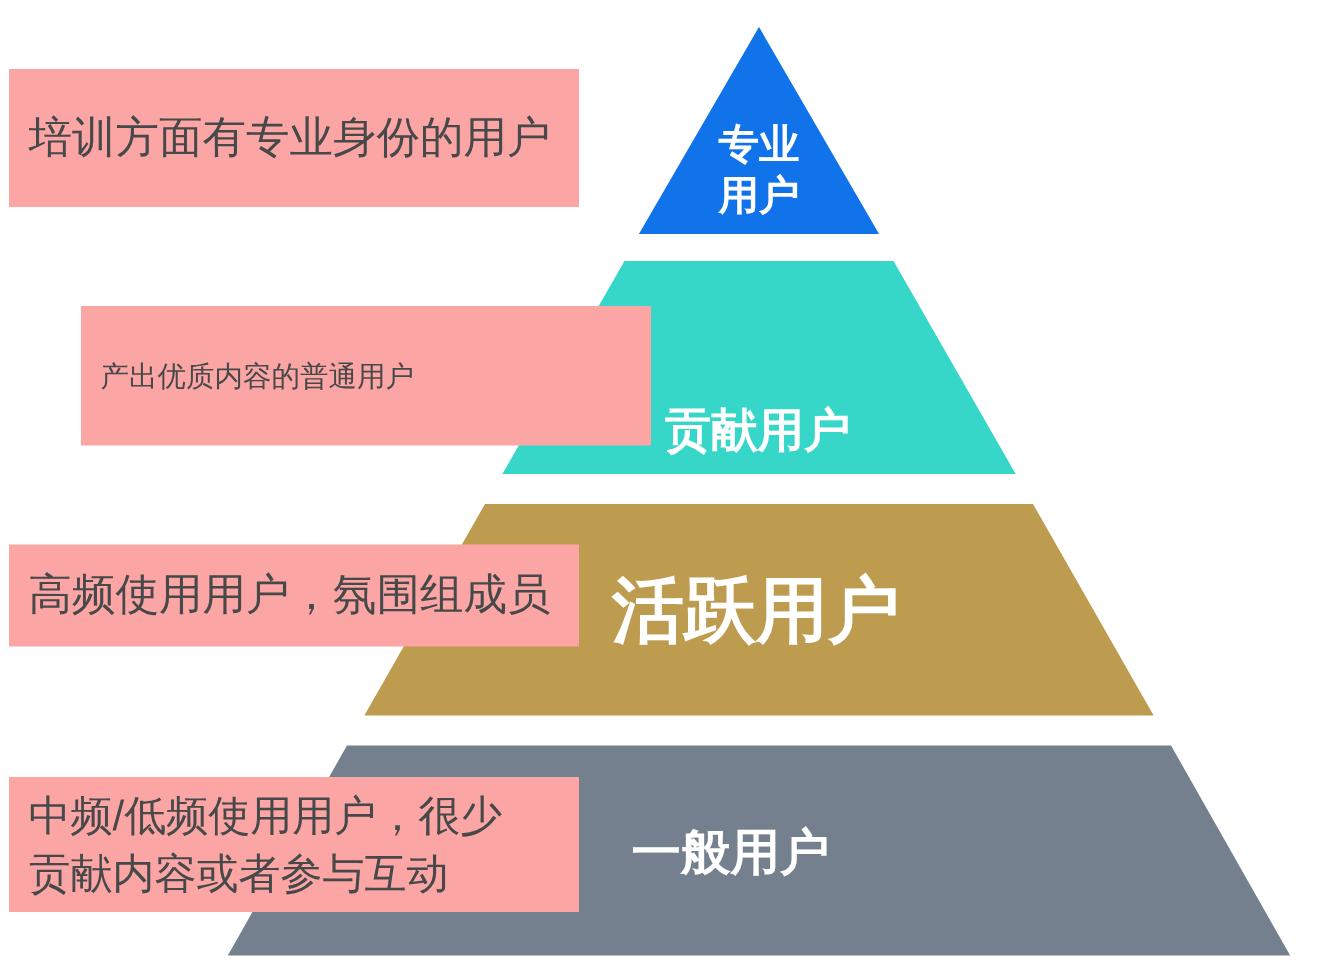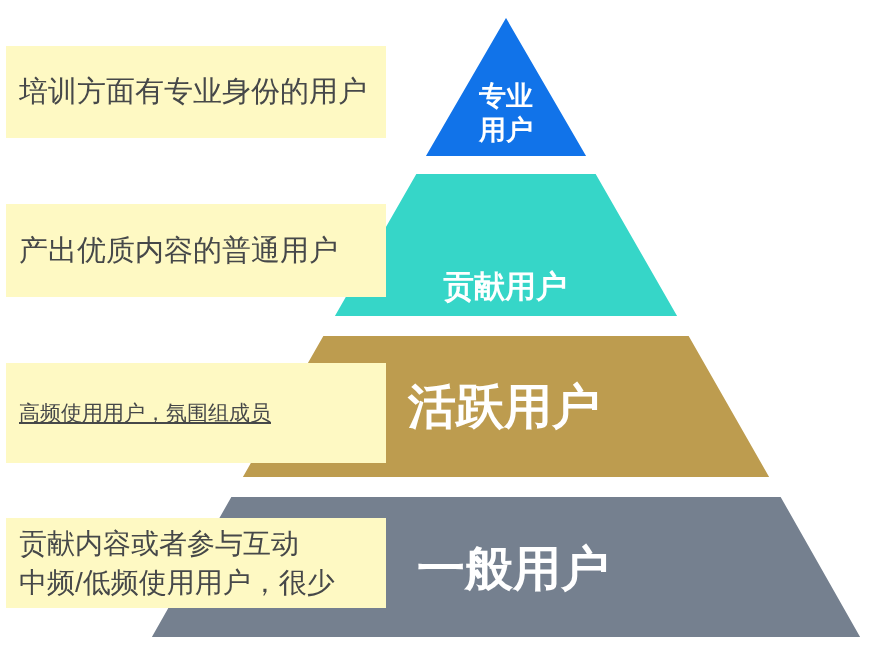--- a/index.html
+++ b/index.html
@@ -22,21 +22,21 @@
     color: #ffffff;
     font-weight: 700;
     text-align: left;
     white-space: nowrap;
   }
   .tier-label .line { display: block; }
   .desc-box {
     position: absolute;
     left: 6px;
     width: 380px;
-    background: #fef9c3;
+    background: #fca5a5;
     color: #464849;
     display: flex;
     flex-direction: column;
     justify-content: center;
     padding-left: 13px;
     box-sizing: border-box;
   }
   .desc-line { display: block; }
 </style>
 </head>
@@ -53,32 +53,32 @@
 
   <div class="tier-label" style="left:506px; top:113px; font-size:27px; line-height:34px;">
     <span class="line">专业</span>
     <span class="line">用户</span>
   </div>
 
   <div class="tier-label" style="left:505px; top:243px; font-size:31px;margin-top:44px;">贡献用户</div>
 
   <div class="tier-label" style="left:504px; top:407px; font-size:48px;">活跃用户</div>
 
-  <div class="tier-label" style="left:513px; top:569px; font-size:48px;">一般用户</div>
+  <div class="tier-label" style="left:487px; top:569px; font-size:33px;">一般用户</div>
 
   <div class="desc-box" style="top:46px; height:92px; font-size:29px;">
     <span class="desc-line">培训方面有专业身份的用户</span>
   </div>
 
-  <div class="desc-box" style="top:204px; height:93px; font-size:29px;">
+  <div class="desc-box" style="top:204px; height:93px; font-size:19px;margin-left:48px;">
     <span class="desc-line">产出优质内容的普通用户</span>
   </div>
 
-  <div class="desc-box" style="top:363px; height:100px; font-size:21px;text-decoration:underline;">
+  <div class="desc-box" style="top:363px; height:68px; font-size:29px;">
     <span class="desc-line">高频使用用户，氛围组成员</span>
   </div>
 
   <div class="desc-box" style="top:518px; height:90px; font-size:28px; line-height:39px;">
+    <span class="desc-line">中频/低频使用用户，很少</span>
     <span class="desc-line">贡献内容或者参与互动</span>
-    <span class="desc-line">中频/低频使用用户，很少</span>
   </div>
 
 </div>
 
 </body></html>

